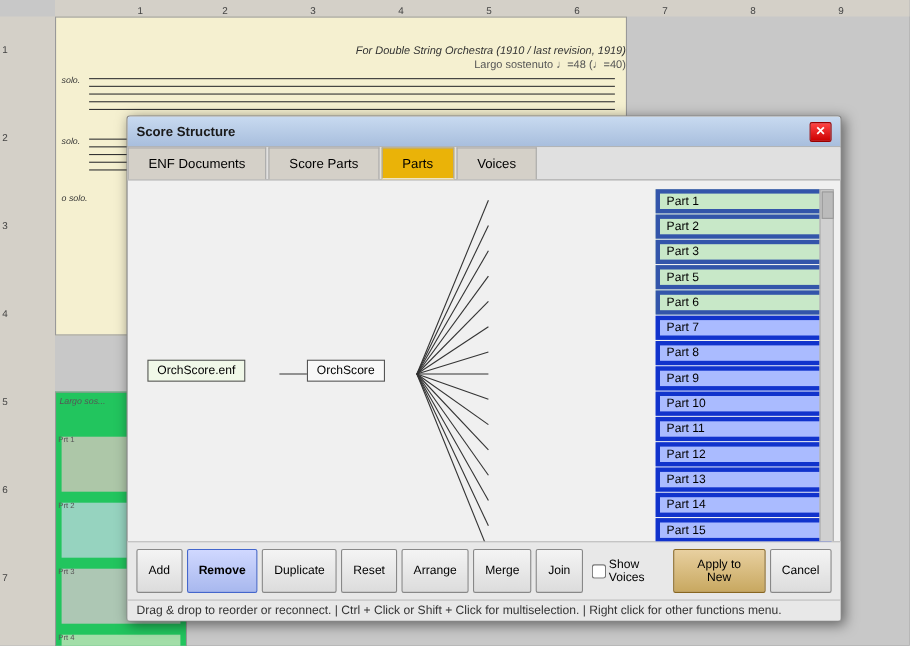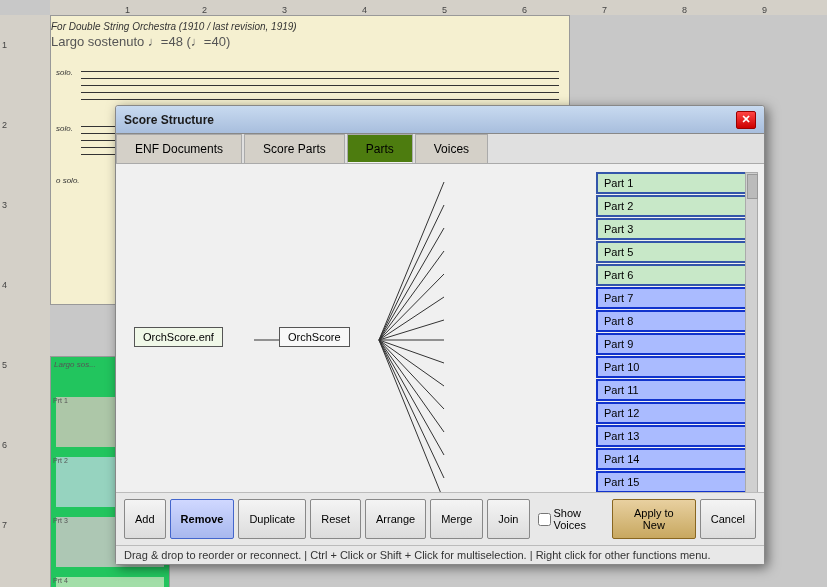--- a/index.html
+++ b/index.html
@@ -104,21 +104,21 @@
       border-bottom: none;
       background: #d4d0c8;
       cursor: pointer;
       font-size: 12px;
       margin-right: 2px;
       display: flex;
       align-items: center;
     }
 
     .tab.active {
-      background: #4d7c0f;
+      background: #eab308;
       border-bottom: 1px solid #f0f0f0;
       z-index: 1;
     }
 
     
     .main-area {
       flex: 1;
       display: flex;
       flex-direction: row;
       padding: 8px;
@@ -160,21 +160,21 @@
       position: absolute;
       right: 0;
       top: 0;
       width: 160px;
       bottom: 0;
       display: flex;
       flex-direction: column;
     }
 
     .part-item {
-      border: 2px solid #ec4899;
+      border: 4px solid #ec4899;
       background: #e8f0ff;
       padding: 2px 6px;
       margin-bottom: 1px;
       font-size: 11px;
       height: 22px;
       display: flex;
       align-items: center;
       cursor: pointer;
     }
 
@@ -265,23 +265,24 @@
       top: 15px;
       left: 0;
       width: 50px;
       bottom: 0;
       background: #d4d0c8;
     }
 
     .sheet-music-text {
       font-size: 10px;
       color: #333;
-      text-align: left;
+      text-align: right;
       padding-top: 5px;
       font-style: italic;
+      margin-top: 20px;
     }
 
     .staff-line {
       height: 1px;
       background: #333;
       margin-bottom: 6px;
       width: 100%;
     }
   </style>
 </head>
@@ -307,21 +308,21 @@
     <span style="position:absolute;top:105px;left:2px;font-size:9px;color:#444">2</span>
     <span style="position:absolute;top:185px;left:2px;font-size:9px;color:#444">3</span>
     <span style="position:absolute;top:265px;left:2px;font-size:9px;color:#444">4</span>
     <span style="position:absolute;top:345px;left:2px;font-size:9px;color:#444">5</span>
     <span style="position:absolute;top:425px;left:2px;font-size:9px;color:#444">6</span>
     <span style="position:absolute;top:505px;left:2px;font-size:9px;color:#444">7</span>
   </div>
 
   <div class="sheet-page">
     <div class="sheet-music-text">For Double String Orchestra (1910 / last revision, 1919)</div>
-    <div style="text-align:left;font-size:13px;padding-top:2px;color:#555">Largo sostenuto  ♩=48 (♩=40)</div>
+    <div style="text-align:right;font-size:10px;padding-top:2px;color:#555">Largo sostenuto  ♩=48 (♩=40)</div>
 
     <div style="position:absolute;top:55px;left:30px;right:10px">
       <div class="staff-line"></div>
       <div class="staff-line"></div>
       <div class="staff-line"></div>
       <div class="staff-line"></div>
       <div class="staff-line"></div>
     </div>
     <div style="position:absolute;top:110px;left:30px;right:10px">
       <div class="staff-line"></div>

